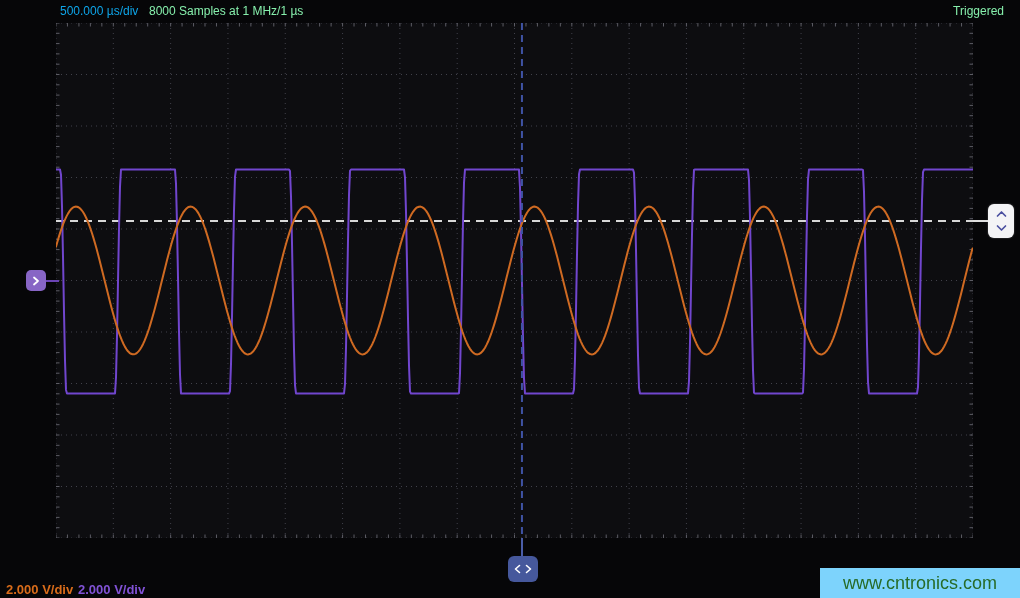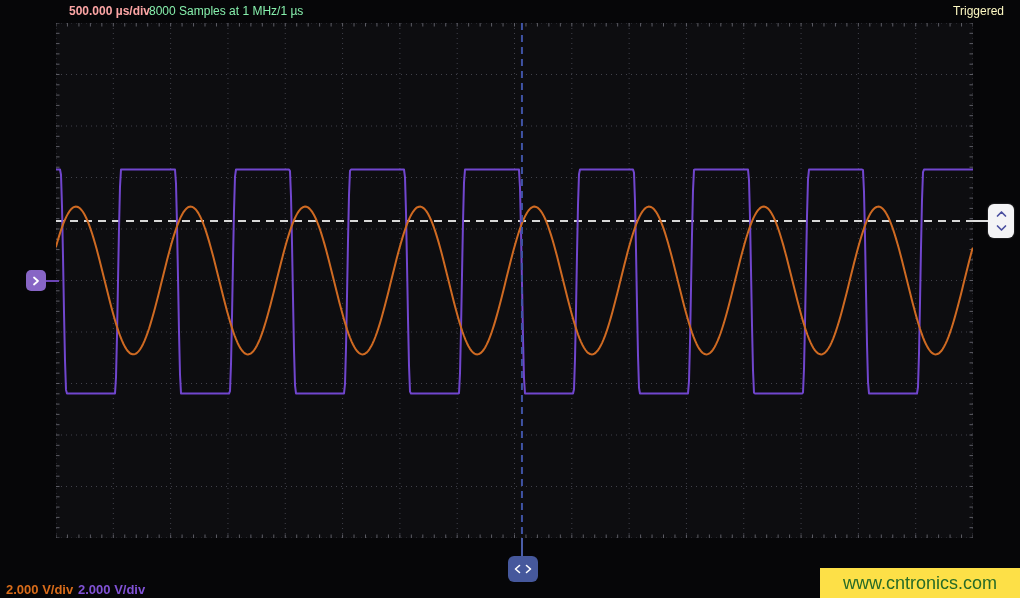--- a/index.html
+++ b/index.html
@@ -1,23 +1,23 @@
 <!DOCTYPE html>
 <html><head>
 <meta charset="utf-8">
 <style>
   html,body{margin:0;padding:0;}
   body{
     width:1020px;height:598px;position:relative;overflow:hidden;
     background:#060608;font-family:"Liberation Sans",sans-serif;
   }
   .topbar{position:absolute;left:0;top:0;width:1020px;height:22px;}
-  .tb-time{position:absolute;left:69px;top:4px;font-size:12px;font-weight:bold;color:#fca5a5;white-space:nowrap;}
+  .tb-time{position:absolute;left:60px;top:4px;font-size:12px;font-weight:normal;color:#0ea5e9;white-space:nowrap;}
   .tb-samples{position:absolute;left:149px;top:4px;font-size:12px;color:#86efac;white-space:nowrap;}
-  .tb-trig{position:absolute;right:16px;top:4px;font-size:12px;color:#fef9c3;white-space:nowrap;}
+  .tb-trig{position:absolute;right:16px;top:4px;font-size:12px;color:#86efac;white-space:nowrap;}
 
   .plot{position:absolute;left:56px;top:23px;width:917px;height:515px;background:#0d0d10;}
   .plot svg{position:absolute;left:0;top:0;display:block;}
 
   
   .ch2-handle{position:absolute;left:26px;top:270px;width:20px;height:21px;background:#8765c5;
     border-radius:5px;display:flex;align-items:center;justify-content:center;cursor:pointer;}
   .ch2-line{position:absolute;left:46px;top:280px;width:13px;height:2px;background:#6b44b4;}
 
   
@@ -28,21 +28,21 @@
   .spin-btn{width:12px;height:8px;display:flex;align-items:center;justify-content:center;cursor:pointer;}
 
   
   .trig-pos-line-ext{position:absolute;left:521px;top:538px;width:2px;height:18px;background:#4a5da8;}
   .trig-pos-handle{position:absolute;left:508px;top:556px;width:30px;height:26px;background:#46589c;
     border-radius:6px;display:flex;align-items:center;justify-content:center;gap:4px;cursor:pointer;}
 
   .ch1-label{position:absolute;left:6px;top:582px;font-size:13px;font-weight:bold;color:#d96c1a;white-space:nowrap;}
   .ch2-label{position:absolute;left:78px;top:582px;font-size:13px;font-weight:bold;color:#8152d6;white-space:nowrap;}
 
-  .watermark{position:absolute;left:820px;top:568px;width:200px;height:30px;background:#fde047;
+  .watermark{position:absolute;left:820px;top:568px;width:200px;height:30px;background:#7dd3fc;
     display:flex;align-items:center;justify-content:center;font-size:18px;color:#276b27;}
 </style>
 </head>
 <body>
 
 <div class="topbar">
   <span class="tb-time">500.000 µs/div</span>
   <span class="tb-samples">8000 Samples at 1 MHz/1 µs</span>
   <span class="tb-trig">Triggered</span>
 </div>

